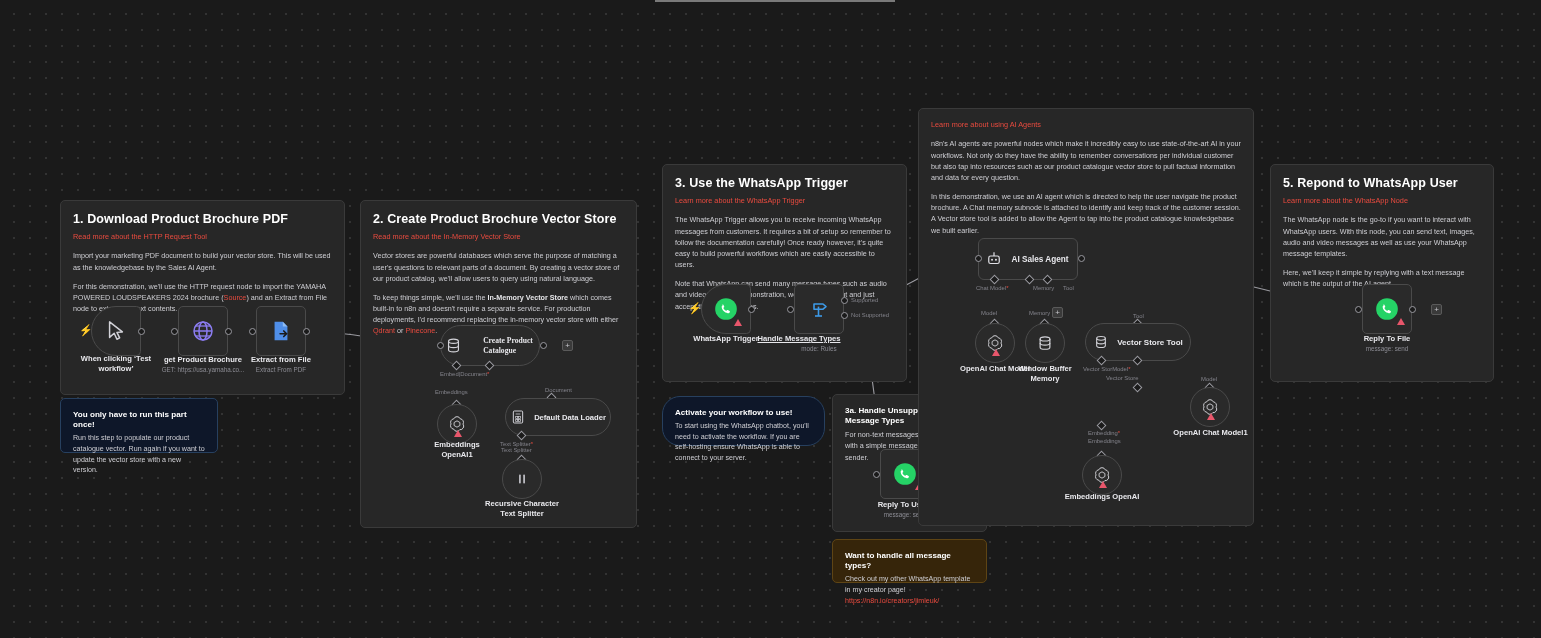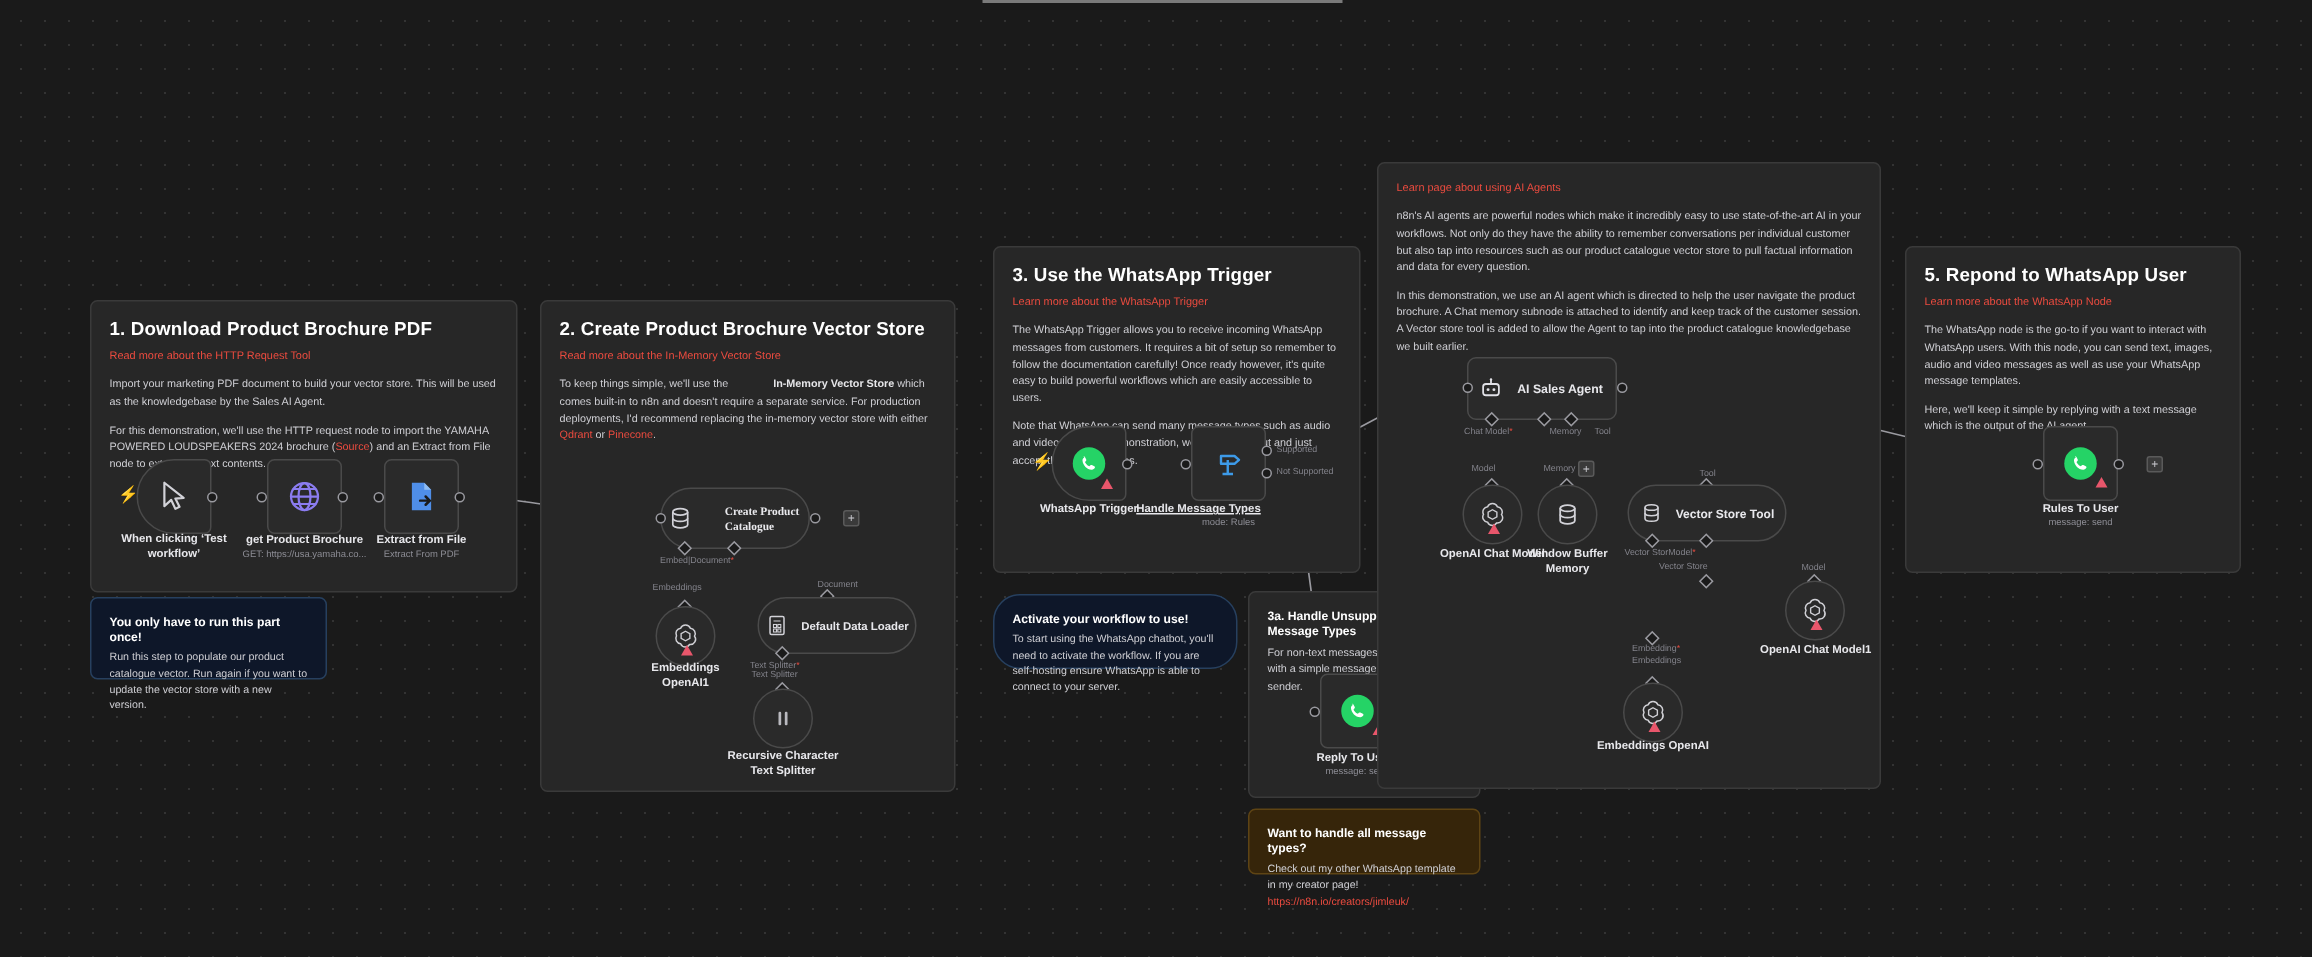--- a/index.html
+++ b/index.html
@@ -43,21 +43,21 @@
   .note .lnk {
     display: block; font-size: 7.3px; color: #ea4b3f;
     text-decoration: none; margin-bottom: 9px; line-height: 1.3;
   }
   .note p {
     font-size: 7.2px; line-height: 1.55; color: #cfcfd4;
     margin-bottom: 8px;
   }
   .note p:last-child { margin-bottom: 0; }
   .note .in { color: #ea4b3f; }
-  .note .bold { font-weight: 700; color: #e6e6e9; margin-left: 28px; }
+  .note .bold { font-weight: 700; color: #e6e6e9; }
   .note.blue p, .note.amber p { font-size: 7.1px; line-height: 1.5; margin-bottom: 0; }
 
   
   .node {
     position: absolute;
     background: #2a2a2a;
     border: 1px solid #4a4a4a;
     border-radius: 5px;
     display: flex; align-items: center; justify-content: center;
   }
@@ -194,20 +194,21 @@
   <div class="nsub" style="left:231px; top:366px; width:100px;">Extract From PDF</div>
 
   <div class="note blue" style="left:60px; top:398px; width:158px; height:55px;">
     <h3>You only have to run this part once!</h3>
     <p>Run this step to populate our product catalogue vector. Run again if you want to update the vector store with a new version.</p>
   </div>
 
   <div class="note" style="left:360px; top:200px; width:277px; height:328px;">
     <h2>2. Create Product Brochure Vector Store</h2>
     <a class="lnk" href="#">Read more about the In-Memory Vector Store</a>
+    <p>Vector stores are powerful databases which serve the purpose of matching a user's questions to relevant parts of a document. By creating a vector store of our product catalog, we'll allow users to query using natural language.</p>
     <p><span>To keep things simple, we'll use the </span><span class="bold">In-Memory Vector Store</span><span> which comes built-in to n8n and doesn't require a separate service. For production deployments, I'd recommend replacing the in-memory vector store with either </span><span class="in">Qdrant</span><span> or </span><span class="in">Pinecone</span><span>.</span></p>
   </div>
 
   <div class="node pill" style="left:440px; top:325px; width:100px; height:41px;">
     <svg width="17" height="17" viewBox="0 0 24 24" style="margin-left:-2px;">
       <ellipse cx="12" cy="6" rx="7" ry="3" fill="none" stroke="#d2d2d8" stroke-width="1.6"></ellipse>
       <path d="M5 6 v12 a7 3 0 0 0 14 0 V6" fill="none" stroke="#d2d2d8" stroke-width="1.6"></path>
       <path d="M5 12 a7 3 0 0 0 14 0" fill="none" stroke="#d2d2d8" stroke-width="1.6"></path>
     </svg>
     <span style="font-size:7.6px;font-weight:700;color:#e8e8ec;white-space:pre-line;line-height:1.3;margin-left:21px;font-family:Liberation Serif, serif;">Create Product
@@ -314,21 +315,21 @@
   <div class="plusbox" style="left:949px; top:469px;">+</div>
   <div class="nlabel" style="left:855px; top:500px; width:100px;">Reply To User1</div>
   <div class="nsub" style="left:855px; top:511px; width:100px;">message: send</div>
 
   <div class="note amber" style="left:832px; top:539px; width:155px; height:44px;">
     <h3>Want to handle all message types?</h3>
     <p><span>Check out my other WhatsApp template in my creator page! </span><span class="in">https://n8n.io/creators/jimleuk/</span></p>
   </div>
 
   <div class="note" style="left:918px; top:108px; width:336px; height:418px;">
-    <a class="lnk" href="#">Learn page about using AI Agents</a>
+    <a class="lnk" href="#">Learn more about using AI Agents</a>
     <p>n8n's AI agents are powerful nodes which make it incredibly easy to use state-of-the-art AI in your workflows. Not only do they have the ability to remember conversations per individual customer but also tap into resources such as our product catalogue vector store to pull factual information and data for every question.</p>
     <p>In this demonstration, we use an AI agent which is directed to help the user navigate the product brochure. A Chat memory subnode is attached to identify and keep track of the customer session. A Vector store tool is added to allow the Agent to tap into the product catalogue knowledgebase we built earlier.</p>
   </div>
 
   <div class="node pill" style="left:978px; top:238px; width:100px; height:42px; border-radius:6px;">
     <svg width="18" height="18" viewBox="0 0 24 24" style="margin-left:-2px;">
       <rect x="5" y="8" width="14" height="10" rx="2.5" fill="none" stroke="#e0e0e6" stroke-width="1.6"></rect>
       <circle cx="9.4" cy="13" r="1.3" fill="#e0e0e6"></circle>
       <circle cx="14.6" cy="13" r="1.3" fill="#e0e0e6"></circle>
       <line x1="12" y1="4.5" x2="12" y2="8" stroke="#e0e0e6" stroke-width="1.6"></line>
@@ -420,16 +421,16 @@
   <div class="node sq" style="left:1362px; top:284px;">
     <svg width="26" height="26" viewBox="0 0 24 24">
       <circle cx="12" cy="12" r="10" fill="#25d366"></circle>
       <path d="M8.6 7.6c.3-.1.7 0 .9.4l.8 1.5c.15.3.1.6-.1.85l-.5.55c-.1.12-.13.3-.05.45.5.95 1.3 1.75 2.25 2.25.15.08.33.05.45-.06l.55-.5c.25-.2.55-.25.85-.1l1.5.8c.4.2.5.65.35.95-.35.75-1.2 1.25-2 1.15-2.9-.3-5.3-2.7-5.6-5.6-.1-.8.4-1.65 1.15-2z" fill="#ffffff"></path>
     </svg>
     <div class="warn" style="left:34px; top:33px;"></div>
   </div>
   <div class="port" style="left:1355px; top:306px;"></div>
   <div class="port" style="left:1409px; top:306px;"></div>
   <div class="plusbox" style="left:1431px; top:304px;">+</div>
-  <div class="nlabel" style="left:1337px; top:334px; width:100px;">Rules To User</div>
+  <div class="nlabel" style="left:1337px; top:334px; width:100px;">Reply To File</div>
   <div class="nsub" style="left:1337px; top:345px; width:100px;">message: send</div>
 
 </div>
 
 </body></html>

